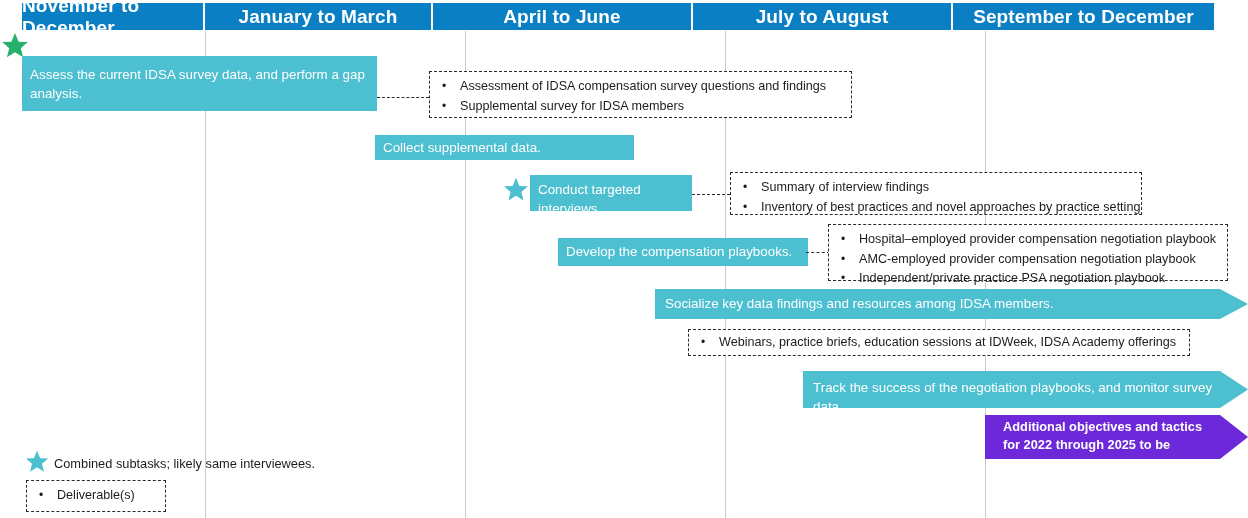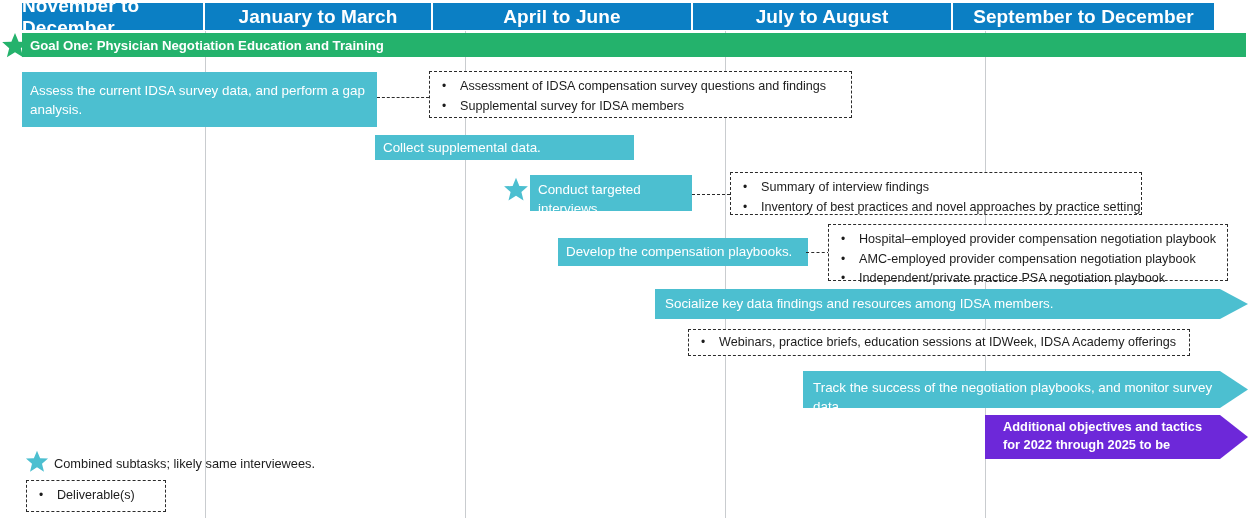--- a/index.html
+++ b/index.html
@@ -172,23 +172,22 @@
   <div class="vline" style="left:205px; height:487px;"></div>
   <div class="vline" style="left:465px; height:487px;"></div>
   <div class="vline" style="left:725px; height:487px;"></div>
   <div class="vline" style="left:985px; height:487px;"></div>
 
   <div class="star" style="left:0px; top:31px;">
     <svg width="30" height="29" viewBox="0 0 24 24">
         <polygon points="12,1.6 15,8.8 22.6,9.2 16.8,14.2 18.7,21.8 12,17.6 5.3,21.8 7.2,14.2 1.4,9.2 9,8.8" fill="#24b26c"></polygon>
       </svg>
   </div>
-  <div class="goal-banner">Goal One: Physician Negotiation Education and Training</div>
-
-  <div class="task top" style="left:22px; top:72px; width:355px; height:55px;">Assess the current IDSA survey data, and perform  a gap analysis.</div>
+
+  <div class="task top" style="left:22px; top:56px; width:355px; height:55px;">Assess the current IDSA survey data, and perform  a gap analysis.</div>
   <div class="conn" style="left:377px; top:97px; width:52px;"></div>
   <div class="deliv" style="left:429px; top:71px; width:423px; height:47px;">
     <ul>
       <li>
           <span class="bullet">•</span>
           <span>Assessment of IDSA compensation survey questions and findings</span>
         </li>
       <li>
           <span class="bullet">•</span>
           <span>Supplemental survey for IDSA members</span>

